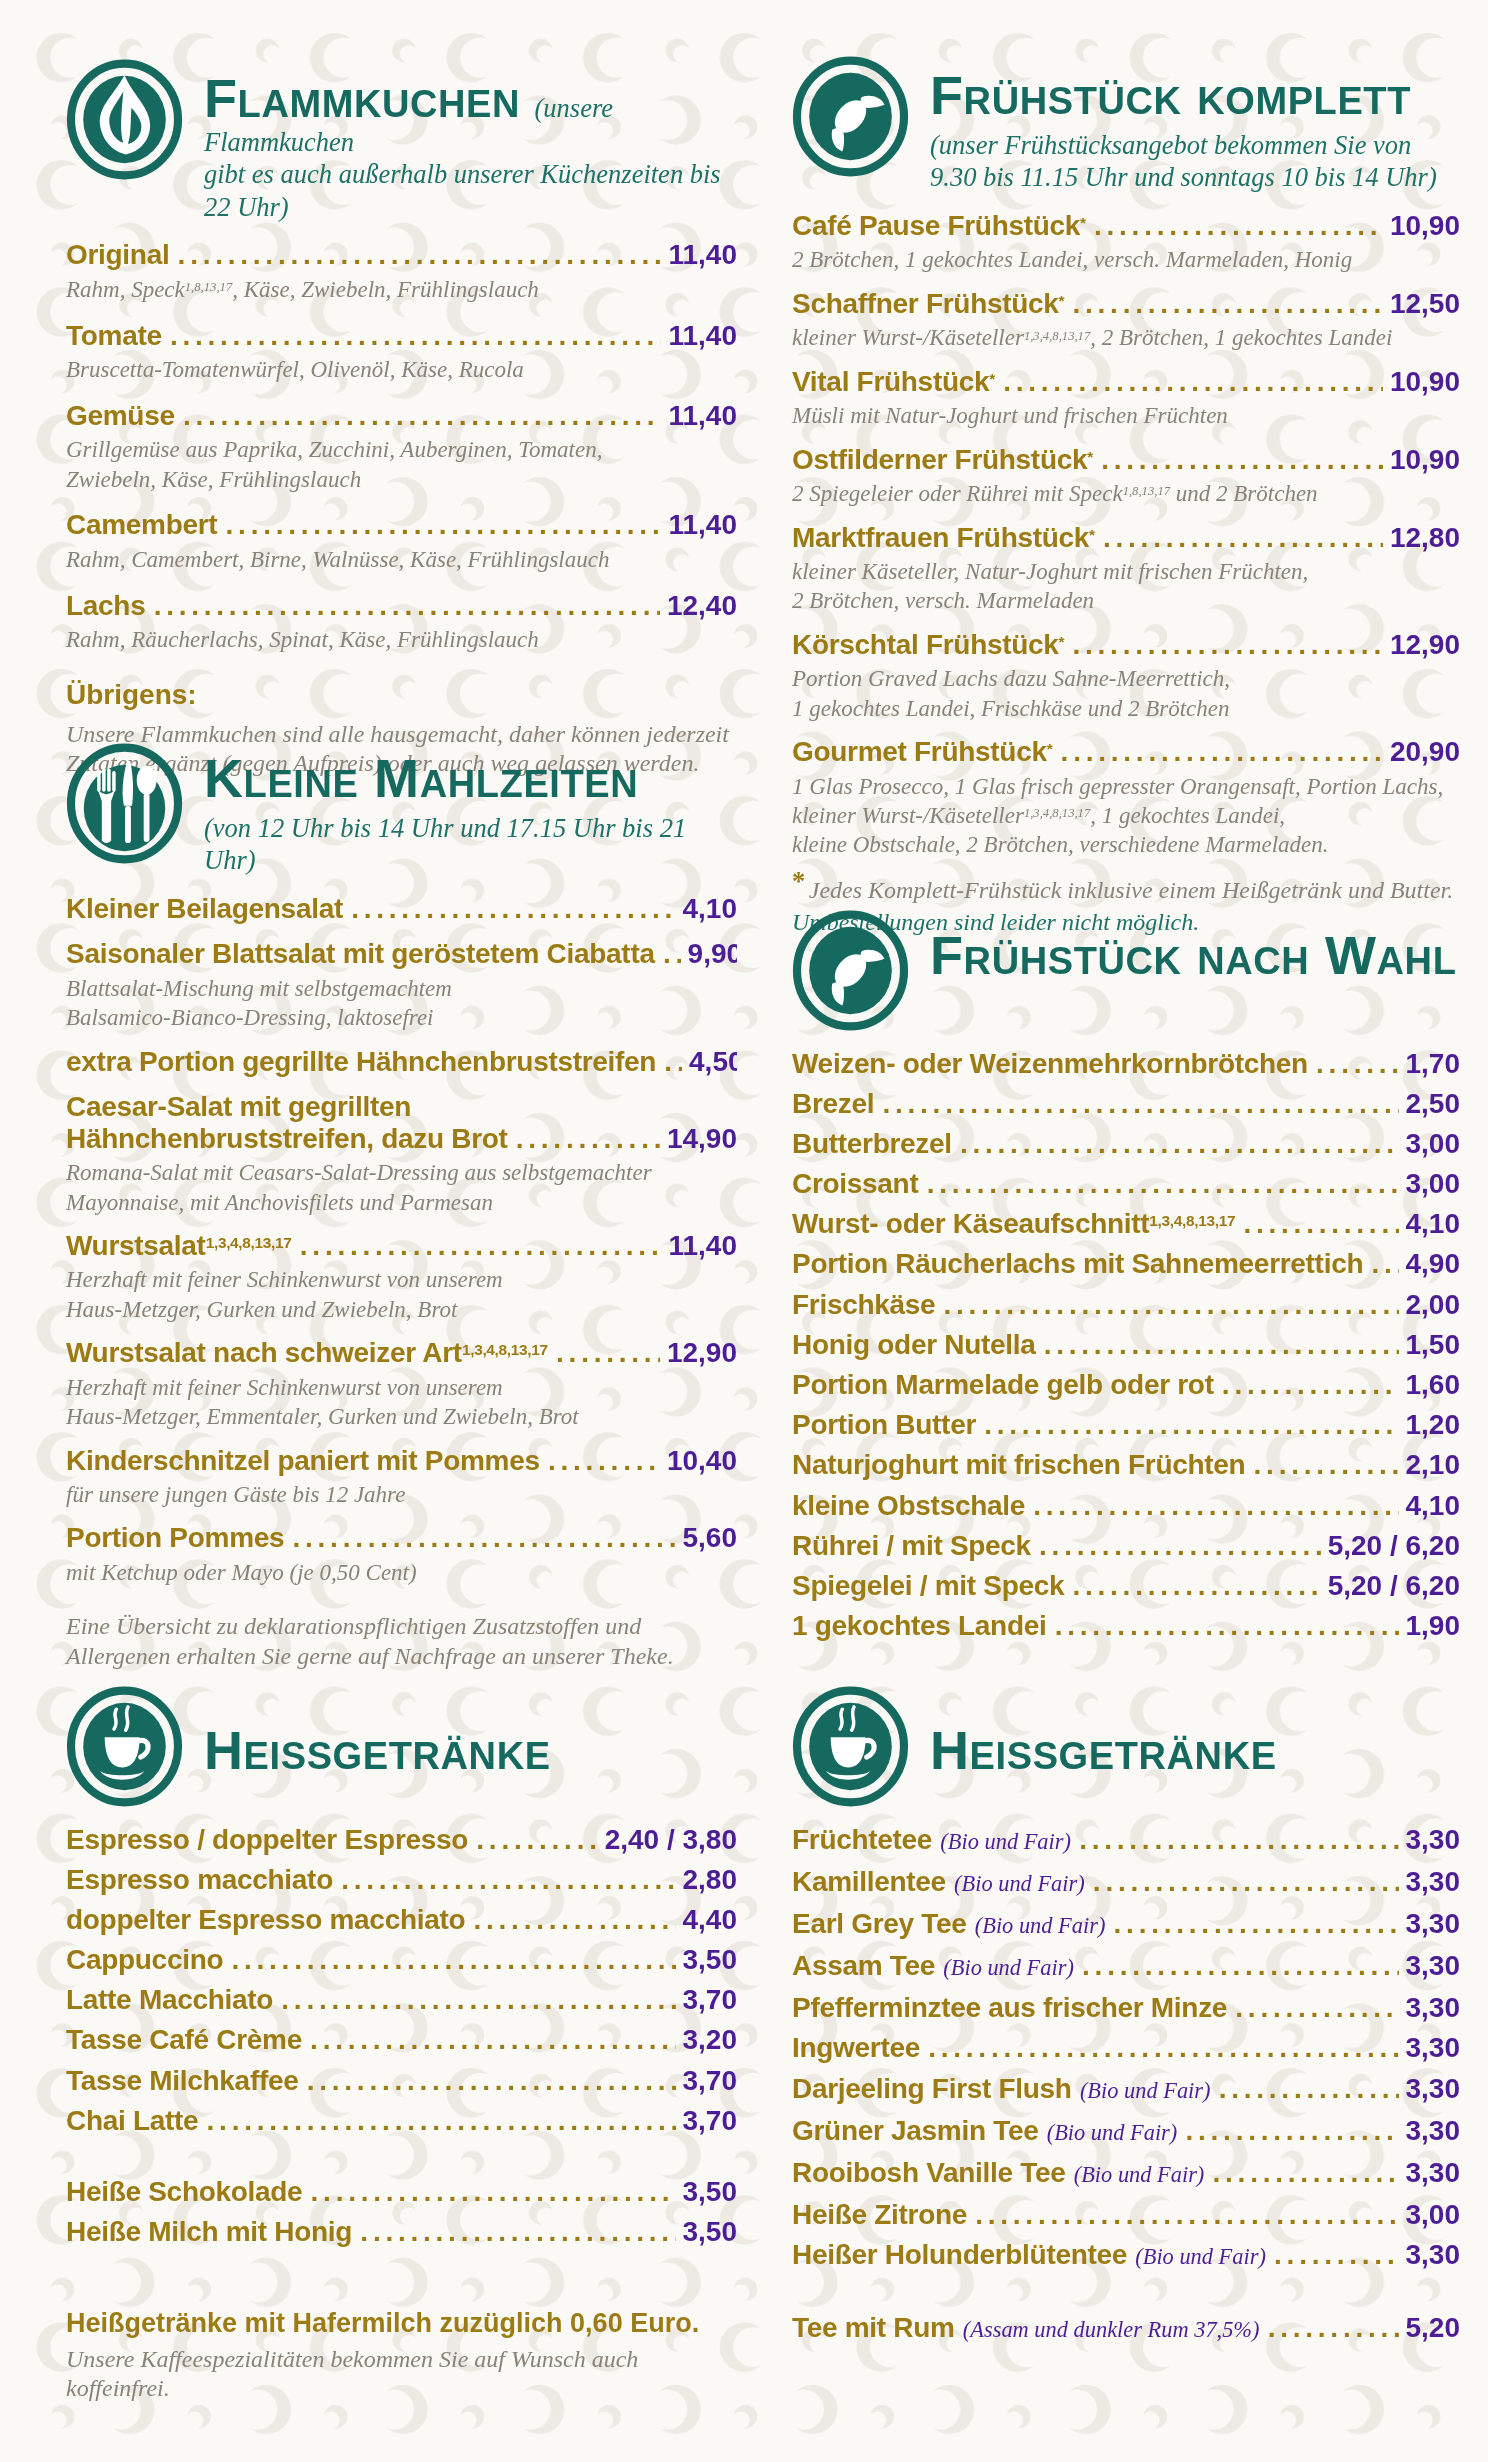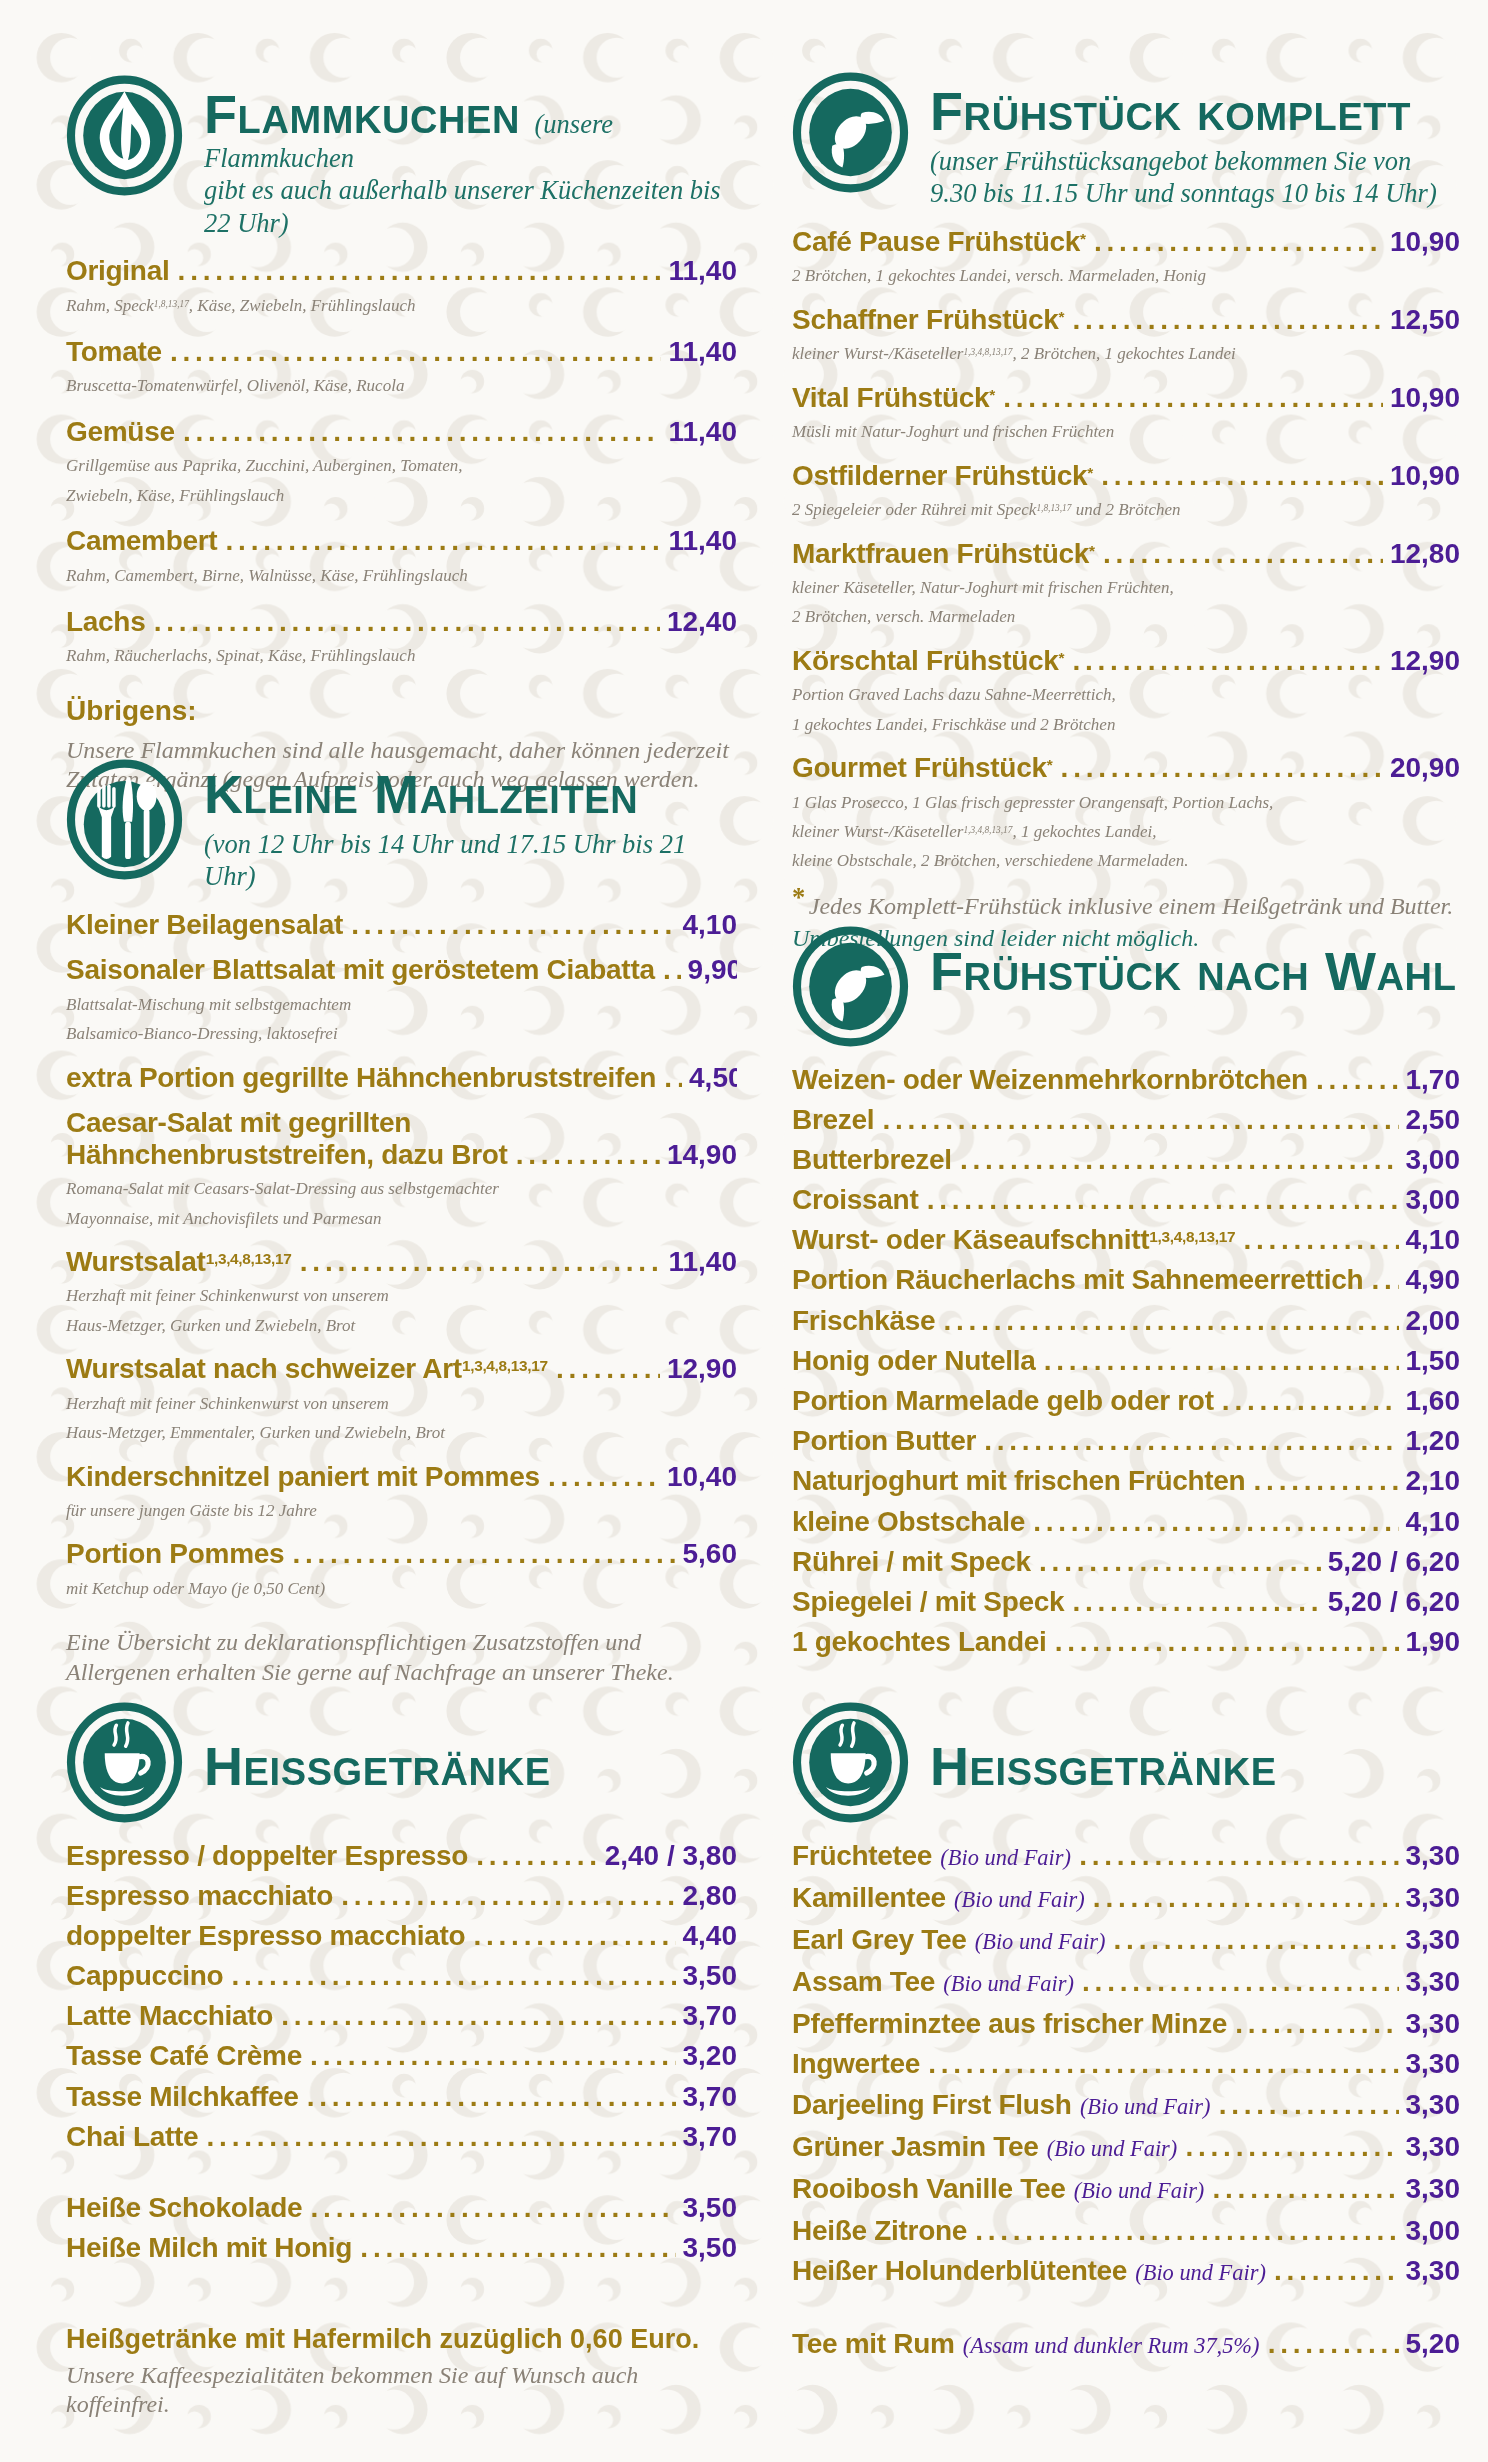--- a/index.html
+++ b/index.html
@@ -1,19 +1,19 @@
 <!DOCTYPE html>
 <html lang="de" style="font-size:9.4px"><head>
 <meta charset="utf-8">
 <style>
   html,body{margin:0;padding:0;background:#faf9f6;}
   body{width:1489px;height:2462px;position:relative;overflow:hidden;
        font-family:"Liberation Sans",sans-serif;-webkit-font-smoothing:antialiased;}
   .bg{position:absolute;left:26.5px;top:26.5px;pointer-events:none;}
-  .col{position:absolute;top:16px;height:1906px;}
+  .col{position:absolute;top:0;height:1906px;}
   .col-left{left:66px;width:671px;}
   .col-right{left:792px;width:668px;}
   .sec{position:absolute;left:0;width:100%;}
 
   
   .sec-head{display:flex;align-items:flex-start;margin-bottom:16.5px;}
   .sec-icon{width:117px;height:121px;flex-shrink:0;margin-right:21px;}
   .sec-titlebox{flex:1;min-width:0;}
   .pt14{padding-top:8.2px;}.pt20{padding-top:11.8px;}.pt30{padding-top:17.7px;}.pt62{padding-top:37px;}
   .sec-title{font-size:54px;line-height:1.02;font-weight:700;color:#15695f;
@@ -34,21 +34,21 @@
   .row{display:flex;align-items:baseline;width:100%;overflow:hidden;}
   .iname{font-size:28px;line-height:32px;font-weight:700;color:#9c7b14;
          letter-spacing:-0.3px;white-space:nowrap;flex-shrink:0;}
   .inote{font-family:"Liberation Serif",serif;font-style:italic;font-weight:400;
          color:#4c1d95;font-size:22.4px;margin-left:8.2px;letter-spacing:0;}
   .leader{flex:1 1 auto;min-width:17.7px;overflow:hidden;white-space:nowrap;margin:0 7px 0 8.2px;
           color:#9c7b14;font-weight:700;font-size:28px;line-height:32px;}
   .leader::after{content:"..........................................................................................................................";letter-spacing:0.17em;}
   .price{font-size:28px;line-height:32px;font-weight:700;color:#4c1d95;white-space:nowrap;flex-shrink:0;}
   .desc{font-family:"Liberation Serif",serif;font-style:italic;color:#8a8277;
-        font-size:17px;line-height:29.4px;margin-top:3.5px;}
+        font-size:23px;line-height:29.4px;margin-top:3.5px;}
   sup{font-size:0.55em;line-height:0;position:relative;top:-0.45em;vertical-align:baseline;}
 
   
   .aside{margin-top:25px;}
   .aside-h{font-size:28px;font-weight:700;color:#9c7b14;margin-bottom:8.2px;}
   .note-it{font-family:"Liberation Serif",serif;font-style:italic;color:#8a8277;
            font-size:24px;line-height:29.4px;}
   .fn{margin-top:15.3px;font-family:"Liberation Serif",serif;font-style:italic;
       color:#8a8277;font-size:24px;line-height:29.4px;}
   .fn-star{color:#9c7b14;font-weight:700;font-style:normal;font-size:26.5px;

